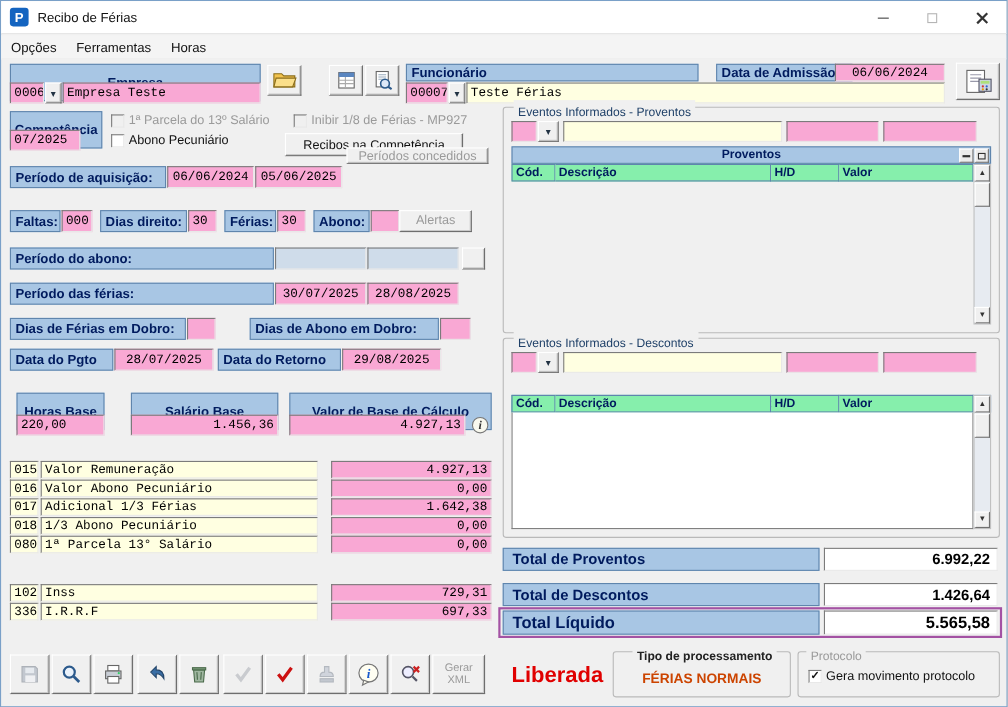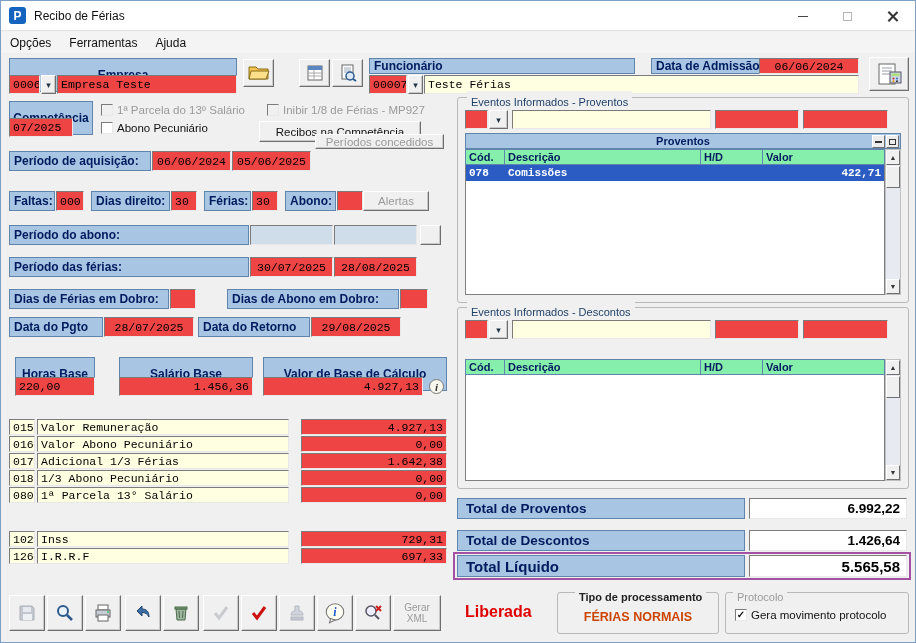--- a/index.html
+++ b/index.html
@@ -17,21 +17,21 @@
   .closeglyph{position:relative;width:12px;height:12px}
   .closeglyph::before,.closeglyph::after{content:"";position:absolute;left:5px;top:0;width:1.6px;height:13px;background:#333}
   .closeglyph::before{transform:rotate(45deg)}.closeglyph::after{transform:rotate(-45deg)}
   
   .menubar{left:0;top:31px;width:100%;height:22px;background:#f4f4f4;display:flex;align-items:center;border-bottom:1px solid #ededed}
   .mitem{padding:3px 9px;font-size:12px;color:#111}
   
   .blab{background:#a8c6e4;border:1px solid #5f85ad;color:#001b5e;font-weight:bold;font-size:12px;display:flex;align-items:center;padding:0 4px;white-space:nowrap;overflow:hidden}
   .blab.c{justify-content:center;padding:16px}
   
-  .fld{background:#ef4444;border:1px solid;border-color:#7b7b7b #e8e8e8 #e8e8e8 #7b7b7b;font-family:"Liberation Mono","DejaVu Sans Mono",monospace;font-size:11.5px;color:#000;display:flex;align-items:center;padding:0 3px;white-space:nowrap;overflow:hidden}
+  .fld{background:#f9a8d4;border:1px solid;border-color:#7b7b7b #e8e8e8 #e8e8e8 #7b7b7b;font-family:"Liberation Mono","DejaVu Sans Mono",monospace;font-size:11.5px;color:#000;display:flex;align-items:center;padding:0 3px;white-space:nowrap;overflow:hidden}
   .fld.y{background:#ffffe1}
   .fld.r{justify-content:flex-end}
   .fld.c{justify-content:center;padding:0}
   .fld.dis{background:#cfdcea}
   
   .btn{background:#f0f0f0;border:1px solid;border-color:#ffffff #6e6e6e #6e6e6e #ffffff;box-shadow:inset -1px -1px 0 #c9c9c9;display:flex;align-items:center;justify-content:center;font-size:11.5px;color:#111;cursor:default;white-space:nowrap}
   .btn.dis{color:#9a9a9a}
   .spin::after{content:"▾";font-size:9px;color:#234}
   
   .cb{display:flex;align-items:flex-start;gap:4px;font-size:11.5px;color:#111;white-space:nowrap}
@@ -64,21 +64,21 @@
   .sthumb{position:absolute;left:0;top:16px;width:14px;height:22px;background:#f0f0f0;border:1px solid;border-color:#fff #707070 #707070 #fff}
   
   .tlab{background:#a8c6e4;border:1px solid #5f85ad;color:#001b5e;font-weight:bold;font-size:13.5px;display:flex;align-items:center;padding:0 8px}
   .tval{background:#fff;border:1px solid;border-color:#7b7b7b #e8e8e8 #e8e8e8 #7b7b7b;font-weight:bold;font-size:13.5px;display:flex;align-items:center;justify-content:flex-end;padding:0 6px;color:#000}
   .big{font-size:15px}
   .liquidwrap{border:2px solid #a352a3;background:transparent;pointer-events:none}
   
   .tbtn{width:36px;height:36px;background:#f0f0f0;border:1px solid;border-color:#ffffff #6e6e6e #6e6e6e #ffffff;box-shadow:inset -1px -1px 0 #c9c9c9;display:flex;align-items:center;justify-content:center}
   .tbtn.dis svg{opacity:.45}
   .xmlbtn{font-size:10px;line-height:1.15;text-align:center;color:#9a9a9a;flex-direction:column;white-space:normal}
-  .status{color:#e00000;font-weight:bold;font-size:16px}
+  .status{color:#e00000;font-weight:bold;font-size:20px}
   .tipo{color:#cc4400;font-weight:bold;font-size:12.5px;display:flex;align-items:center;justify-content:center}
   .infoi{width:15px;height:15px;border:1px solid #777;border-radius:50%;background:#f8f8ee;display:flex;align-items:center;justify-content:center}
   .infoi::after{content:"i";font-family:"Liberation Serif",serif;font-style:italic;font-weight:bold;font-size:11px;color:#333}
 </style>
 </head>
 <body>
 
 <div id="win">
 
   <div class="a titlebar">
@@ -91,21 +91,21 @@
   <div class="a wctl" style="right:45px">
       <span class="maxglyph"></span>
     </div>
   <div class="a wctl" style="right:0">
       <span class="closeglyph"></span>
     </div>
 
   <div class="a menubar">
     <span class="mitem">Opções</span>
     <span class="mitem">Ferramentas</span>
-    <span class="mitem">Ajuda</span>
+    <span class="mitem">Horas</span>
   </div>
 
   <div class="a blab c" style="left:8px;top:57px;width:228px;height:16px">Empresa</div>
   <div class="a fld" style="left:8px;top:74px;width:31px;height:19px">0006</div>
   <div class="a btn spin" style="left:40px;top:74px;width:15px;height:19px"></div>
   <div class="a fld" style="left:56px;top:74px;width:180px;height:19px">Empresa Teste</div>
 
   <div class="a btn" style="left:242px;top:58px;width:31px;height:28px">
     <svg width="22" height="16" viewBox="0 0 22 16">
         <path d="M1 2h7l2 2h10v10H1z" fill="#f2c34e" stroke="#8a6d1a"></path>
@@ -229,21 +229,21 @@
   <div class="a fld r" style="left:300px;top:469px;width:146px;height:16px">0,00</div>
 
   <div class="a fld y" style="left:8px;top:486px;width:26px;height:16px">080</div>
   <div class="a fld y" style="left:36px;top:486px;width:252px;height:16px">1ª Parcela 13° Salário</div>
   <div class="a fld r" style="left:300px;top:486px;width:146px;height:16px">0,00</div>
 
   <div class="a fld y" style="left:8px;top:530px;width:26px;height:16px">102</div>
   <div class="a fld y" style="left:36px;top:530px;width:252px;height:16px">Inss</div>
   <div class="a fld r" style="left:300px;top:530px;width:146px;height:16px">729,31</div>
 
-  <div class="a fld y" style="left:8px;top:547px;width:26px;height:16px">126</div>
+  <div class="a fld y" style="left:8px;top:547px;width:26px;height:16px">336</div>
   <div class="a fld y" style="left:36px;top:547px;width:252px;height:16px">I.R.R.F</div>
   <div class="a fld r" style="left:300px;top:547px;width:146px;height:16px">697,33</div>
 
   <div class="a gb" style="left:456px;top:96px;width:452px;height:206px"></div>
   <div class="a gbt" style="left:466px;top:90px">Eventos Informados - Proventos</div>
   <div class="a fld" style="left:464px;top:109px;width:23px;height:19px"></div>
   <div class="a btn spin" style="left:488px;top:109px;width:19px;height:19px"></div>
   <div class="a fld y" style="left:511px;top:109px;width:199px;height:19px"></div>
   <div class="a fld" style="left:714px;top:109px;width:84px;height:19px"></div>
   <div class="a fld" style="left:802px;top:109px;width:85px;height:19px"></div>
@@ -258,28 +258,20 @@
           <span class="sqg"></span>
         </span>
     </span>
   </div>
   <div class="a ghead" style="left:464px;top:148px;width:420px;height:16px">
     <span class="ghc" style="width:40px">Cód.</span>
     <span class="ghc" style="width:196px">Descrição</span>
     <span class="ghc" style="width:62px">H/D</span>
     <span class="ghc" style="width:122px">Valor</span>
   </div>
-  <div class="a gbody" style="left:464px;top:164px;width:420px;height:130px">
-    <div class="grow sel">
-      <span class="gcell" style="width:39px">078</span>
-      <span class="gcell" style="width:196px">Comissões</span>
-      <span class="gcell" style="width:62px"></span>
-      <span class="gcell r" style="width:121px">422,71</span>
-    </div>
-  </div>
   <div class="a sb" style="left:884px;top:148px;width:16px;height:146px">
     <span class="sbtn up"></span>
     <span class="sthumb"></span>
     <span class="sbtn down"></span>
   </div>
 
   <div class="a gb" style="left:456px;top:306px;width:452px;height:182px"></div>
   <div class="a gbt" style="left:466px;top:300px">Eventos Informados - Descontos</div>
   <div class="a fld" style="left:464px;top:319px;width:23px;height:19px"></div>
   <div class="a btn spin" style="left:488px;top:319px;width:19px;height:19px"></div>

